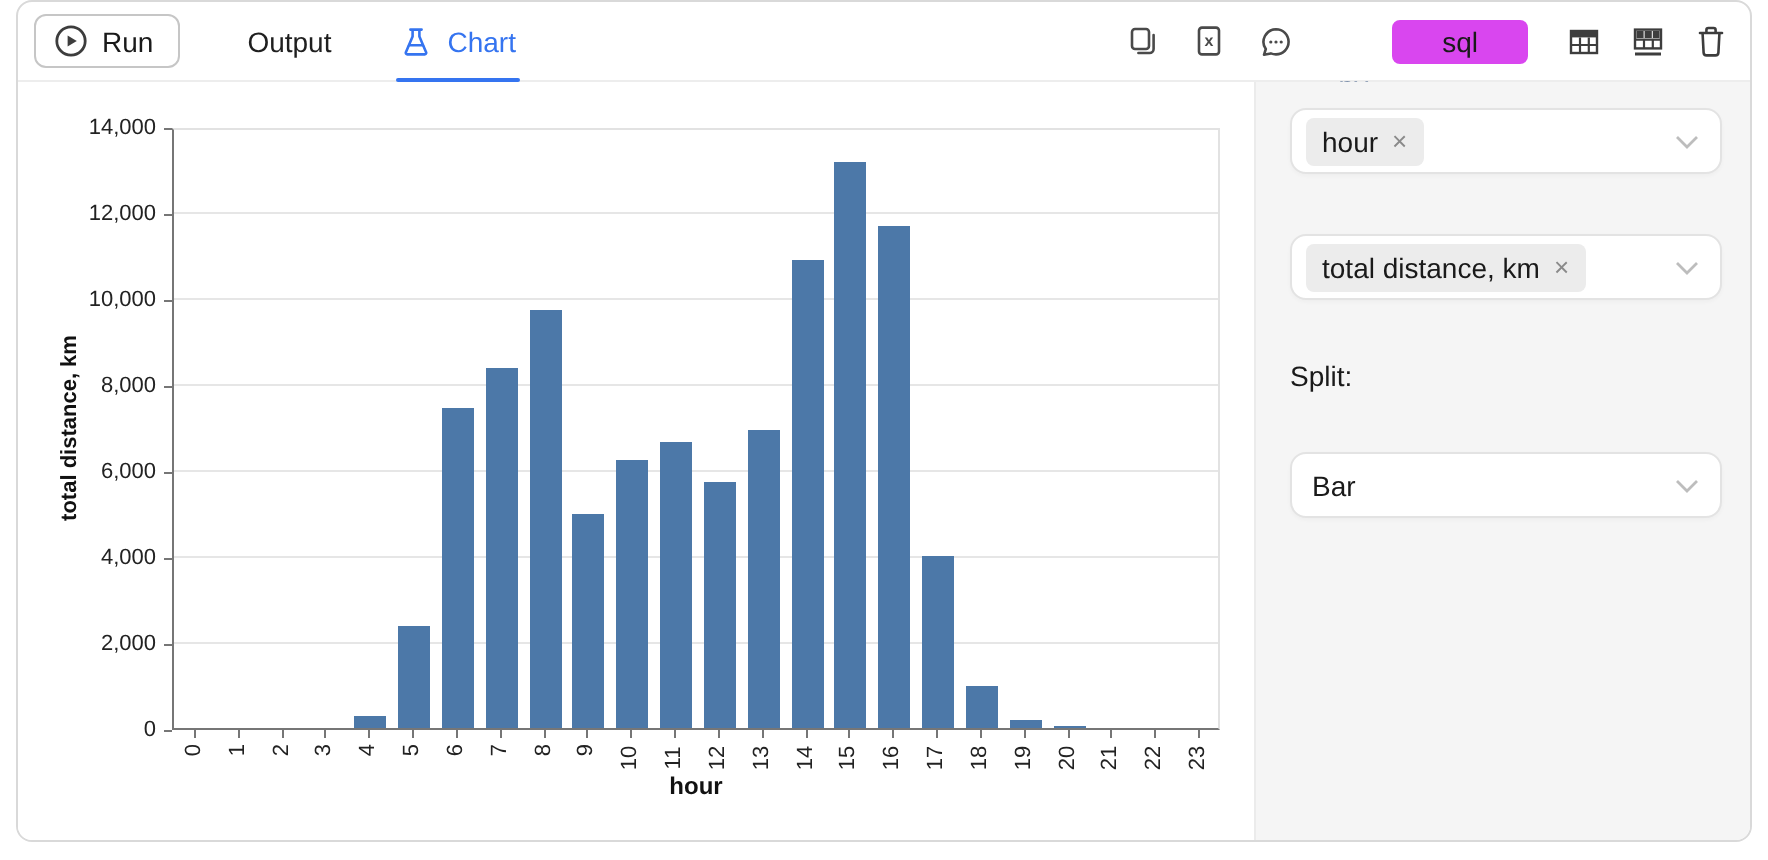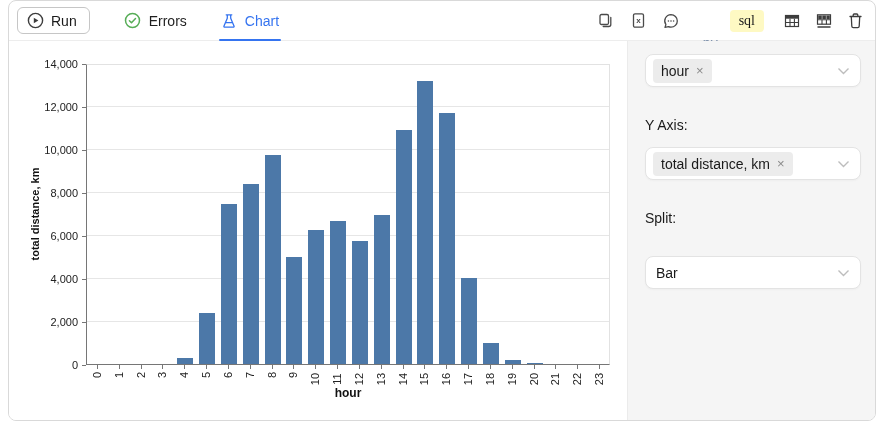--- a/index.html
+++ b/index.html
@@ -19,22 +19,22 @@
   .tab { display:flex; align-items:center; gap:8px; height:100%; position:relative;
     font-size:14px; color:#1f1f1f; cursor:pointer; }
   .tab.active { color:var(--accent);align-items:center; }
   .tab.active::after { content:""; position:absolute; left:-2px; right:-2px; bottom:-1px;
     height:2px; background:var(--accent); border-radius:1px; }
   .icon-cluster { display:flex; align-items:center; gap:14px; margin-left:auto; }
   .tool-icon { width:19px; height:19px; display:flex; align-items:center;
     justify-content:center; cursor:pointer; }
   .lang-toggle { display:flex; align-items:center; gap:6px; margin:0 18px 0 16px; }
   .lang-py { font-size:14px; color:var(--py); cursor:pointer; padding:3px 6px;margin-top:44px; }
-  .lang-sql { font-size:14px; color:#1a1a1a; background:#fef9c3; border-radius:4px;
-    padding:3px 9px; cursor:pointer;font-family:Liberation Serif, serif; }
+  .lang-sql { font-size:14px; color:#1a1a1a; background:#d946ef; border-radius:4px;
+    padding:3px 25px; cursor:pointer; }
 
   
   .content { display:flex; height:379px; }
   .chart-area { position:relative; flex:1; background:#fff; }
 
   .chart-plot { position:absolute; left:77px; top:23px; width:524px; height:301px;
     border-left:1px solid #767676; border-bottom:1px solid #767676;
     border-top:1px solid #e2e2e2; border-right:1px solid #e2e2e2; }
   .gridline { position:absolute; left:0; right:0; height:1px; background:#e6e6e6; }
   .bar { position:absolute; bottom:0; background:var(--bar); }
@@ -74,27 +74,21 @@
         <svg width="17" height="17" viewBox="0 0 17 17">
             <circle cx="8.5" cy="8.5" r="7.1" fill="none" stroke="#3d3d3d" stroke-width="1.4"></circle>
             <path d="M6.8 5.7v5.6l4.6-2.8z" fill="#3d3d3d"></path>
           </svg>
       </span>
       <span>Run</span>
     </button>
 
     <div class="tabs">
       <div class="tab">
-        <span style="display:flex">
-          <svg width="17" height="17" viewBox="0 0 17 17">
-              <circle cx="8.5" cy="8.5" r="7" fill="none" stroke="#57ad57" stroke-width="1.5"></circle>
-              <path d="M5.4 8.7l2.1 2.1 4-4.3" fill="none" stroke="#57ad57" stroke-width="1.5" stroke-linecap="round" stroke-linejoin="round"></path>
-            </svg>
-        </span>
-        <span>Errors</span>
+        <span>Output</span>
       </div>
       <div class="tab active">
         <span style="display:flex;color:var(--accent)">
           <svg width="16" height="16" viewBox="0 0 16 16">
               <path d="M5.2 1.8h5.6M6.3 1.8v3.4L2.9 13.2a0.8 0.8 0 0 0 0.75 1h8.7a0.8 0.8 0 0 0 .75-1L9.7 5.2V1.8" fill="none" stroke="currentColor" stroke-width="1.3" stroke-linecap="round" stroke-linejoin="round"></path>
               <path d="M4.6 9.6h6.8" stroke="currentColor" stroke-width="1.3" stroke-linecap="round"></path>
             </svg>
         </span>
         <span>Chart</span>
       </div>
@@ -262,21 +256,20 @@
           </span>
           <span class="chevron">
             <svg width="13" height="8" viewBox="0 0 13 8">
                 <path d="M1.5 1.5l5 5 5-5" fill="none" stroke="#bdbdbd" stroke-width="1.4"></path>
               </svg>
           </span>
         </div>
       </div>
 
       <div class="setting-group">
-        <div class="setting-label">Y Axis:</div>
         <div class="select-box">
           <span class="tag-pill">
             <span>total distance, km</span>
             <span class="tag-close">×</span>
           </span>
           <span class="chevron">
             <svg width="13" height="8" viewBox="0 0 13 8">
                 <path d="M1.5 1.5l5 5 5-5" fill="none" stroke="#bdbdbd" stroke-width="1.4"></path>
               </svg>
           </span>

